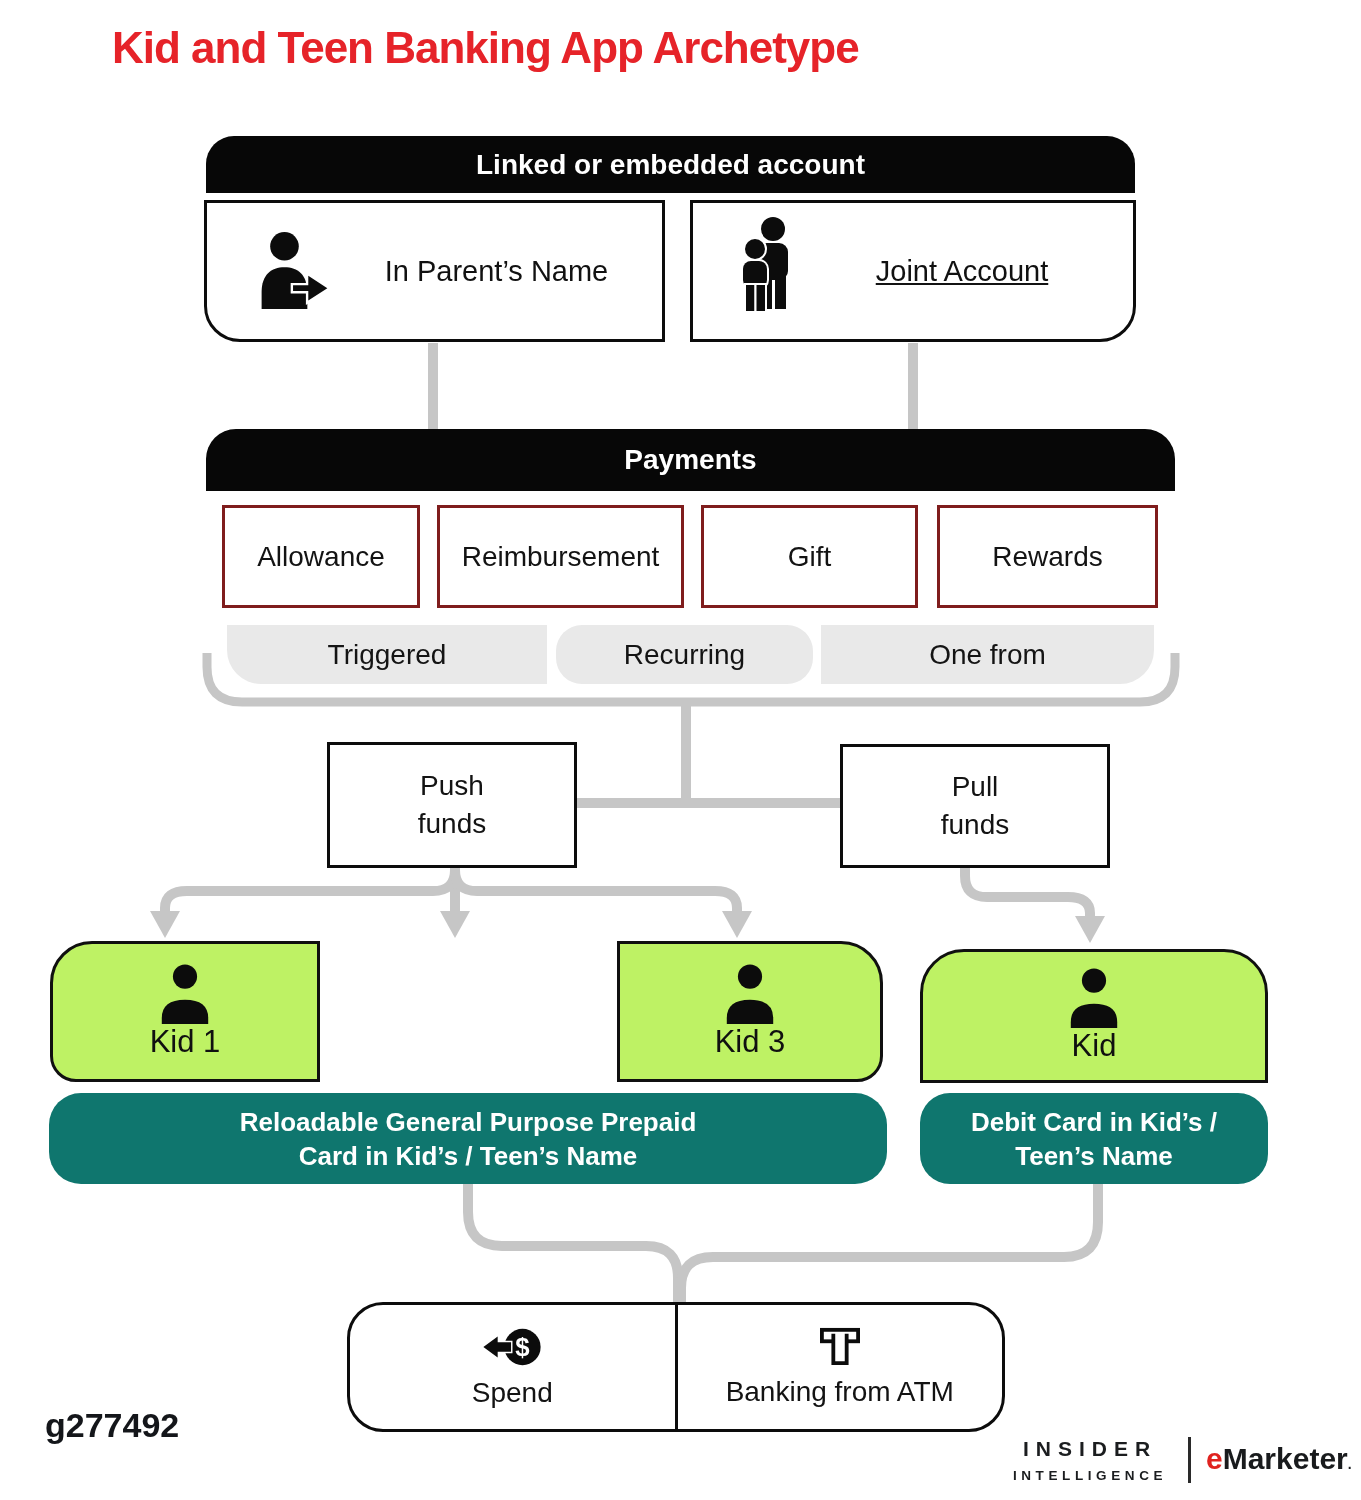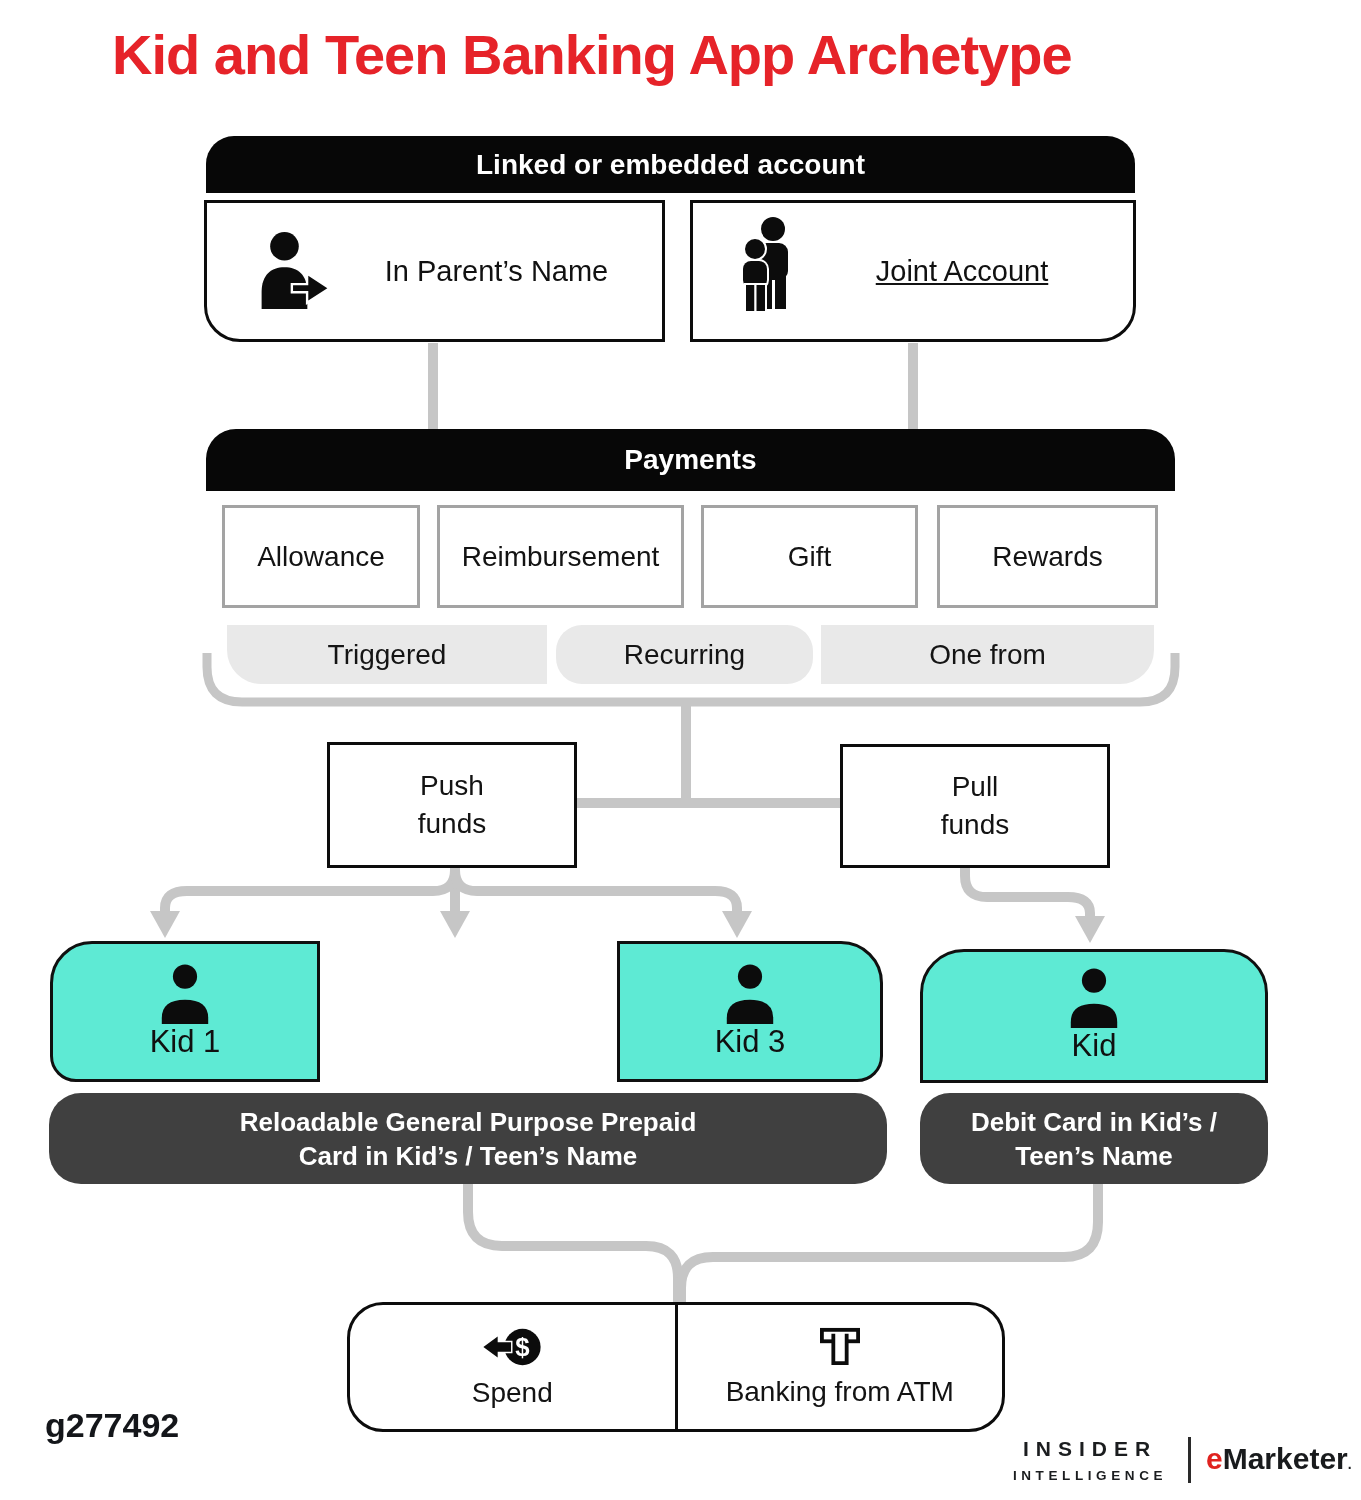--- a/index.html
+++ b/index.html
@@ -5,67 +5,67 @@
   html,body{margin:0;padding:0;background:#ffffff;}
   .canvas{
     position:relative;width:1361px;height:1500px;background:#ffffff;overflow:hidden;
     font-family:"Liberation Sans","DejaVu Sans",sans-serif;color:#131313;
   }
   .abs{position:absolute;}
   svg.connectors{position:absolute;left:0;top:0;z-index:0;}
   .layer{position:absolute;z-index:1;}
 
   
-  .title{left:112px;top:24px;width:1180px;font-size:56px;line-height:1.1;font-weight:800;
+  .title{left:112px;top:24px;width:1180px;font-size:44px;line-height:1.1;font-weight:800;
          letter-spacing:-1px;color:#e62329;margin:0;}
 
   
   .hbar{background:#070707;color:#ffffff;display:flex;align-items:center;justify-content:center;
         font-weight:700;font-size:28px;}
   .hbar.linked{left:206px;top:136px;width:929px;height:57px;border-radius:28px 28px 0 0;}
   .hbar.payments{left:206px;top:429px;width:969px;height:62px;border-radius:30px 30px 0 0;}
 
   
   .obox{background:#fff;border:3px solid #0c0c0c;display:flex;align-items:center;}
   .obox .lbl{flex:1;text-align:center;font-size:29px;color:#111;}
   .obox.parents{left:204px;top:200px;width:461px;height:142px;border-radius:0 0 0 36px;padding-left:50px;box-sizing:border-box;}
   .obox.joint{left:690px;top:200px;width:446px;height:142px;border-radius:0 0 36px 0;padding-left:48px;box-sizing:border-box;text-decoration:underline;}
 
   
-  .ptype{top:505px;height:103px;background:#fff;border:3px solid #a3a3a3;box-sizing:border-box;
+  .ptype{top:505px;height:103px;background:#fff;border:3px solid #7f1d1d;box-sizing:border-box;
          display:flex;align-items:center;justify-content:center;font-size:28px;}
   .ptype.allowance{left:222px;width:198px;}
   .ptype.reimbursement{left:437px;width:247px;}
   .ptype.gift{left:701px;width:217px;}
   .ptype.rewards{left:937px;width:221px;}
 
   
   .seg{top:625px;height:59px;background:#e9e9e9;display:flex;align-items:center;justify-content:center;
        font-size:28px;color:#141414;}
   .seg.triggered{left:227px;width:320px;border-radius:0 0 0 34px;}
   .seg.recurring{left:556px;width:257px;border-radius:26px;}
   .seg.onetime{left:821px;width:333px;border-radius:0 0 34px 0;}
 
   
   .fbox{background:#fff;border:3px solid #0c0c0c;box-sizing:border-box;display:flex;align-items:center;
         justify-content:center;text-align:center;font-size:28px;line-height:1.35;white-space:pre-line;}
   .fbox.push{left:327px;top:742px;width:250px;height:126px;}
   .fbox.pull{left:840px;top:744px;width:270px;height:124px;}
 
   
-  .kcard{background:#5eead4;border:3px solid #101010;box-sizing:border-box;display:flex;flex-direction:column;
+  .kcard{background:#bef264;border:3px solid #101010;box-sizing:border-box;display:flex;flex-direction:column;
          align-items:center;justify-content:center;}
   .kcard .klabel{font-size:31px;color:#101010;}
   .kcard.k1{left:50px;top:941px;width:270px;height:141px;border-radius:42px 0 0 26px;}
   .kcard.k2{left:334px;top:941px;width:269px;height:141px;}
   .kcard.k3{left:617px;top:941px;width:266px;height:141px;border-radius:0 42px 26px 0;}
   .kcard.kr{left:920px;top:949px;width:348px;height:134px;border-radius:44px 44px 0 0;}
 
   
-  .cbar{background:#404040;color:#fff;display:flex;align-items:center;justify-content:center;text-align:center;
+  .cbar{background:#0f766e;color:#fff;display:flex;align-items:center;justify-content:center;text-align:center;
         font-size:26px;font-weight:600;line-height:34px;white-space:pre-line;}
   .cbar.prepaid{left:49px;top:1093px;width:838px;height:91px;border-radius:32px;}
   .cbar.debit{left:920px;top:1093px;width:348px;height:91px;border-radius:30px;}
 
   
   .outcome{left:347px;top:1302px;width:658px;height:130px;background:#fff;border:3px solid #0c0c0c;
            border-radius:36px;box-sizing:border-box;display:flex;}
   .ocell{flex:1;display:flex;flex-direction:column;align-items:center;justify-content:center;gap:9px;font-size:28px;}
   .ocell.right{border-left:3px solid #0c0c0c;}
 

